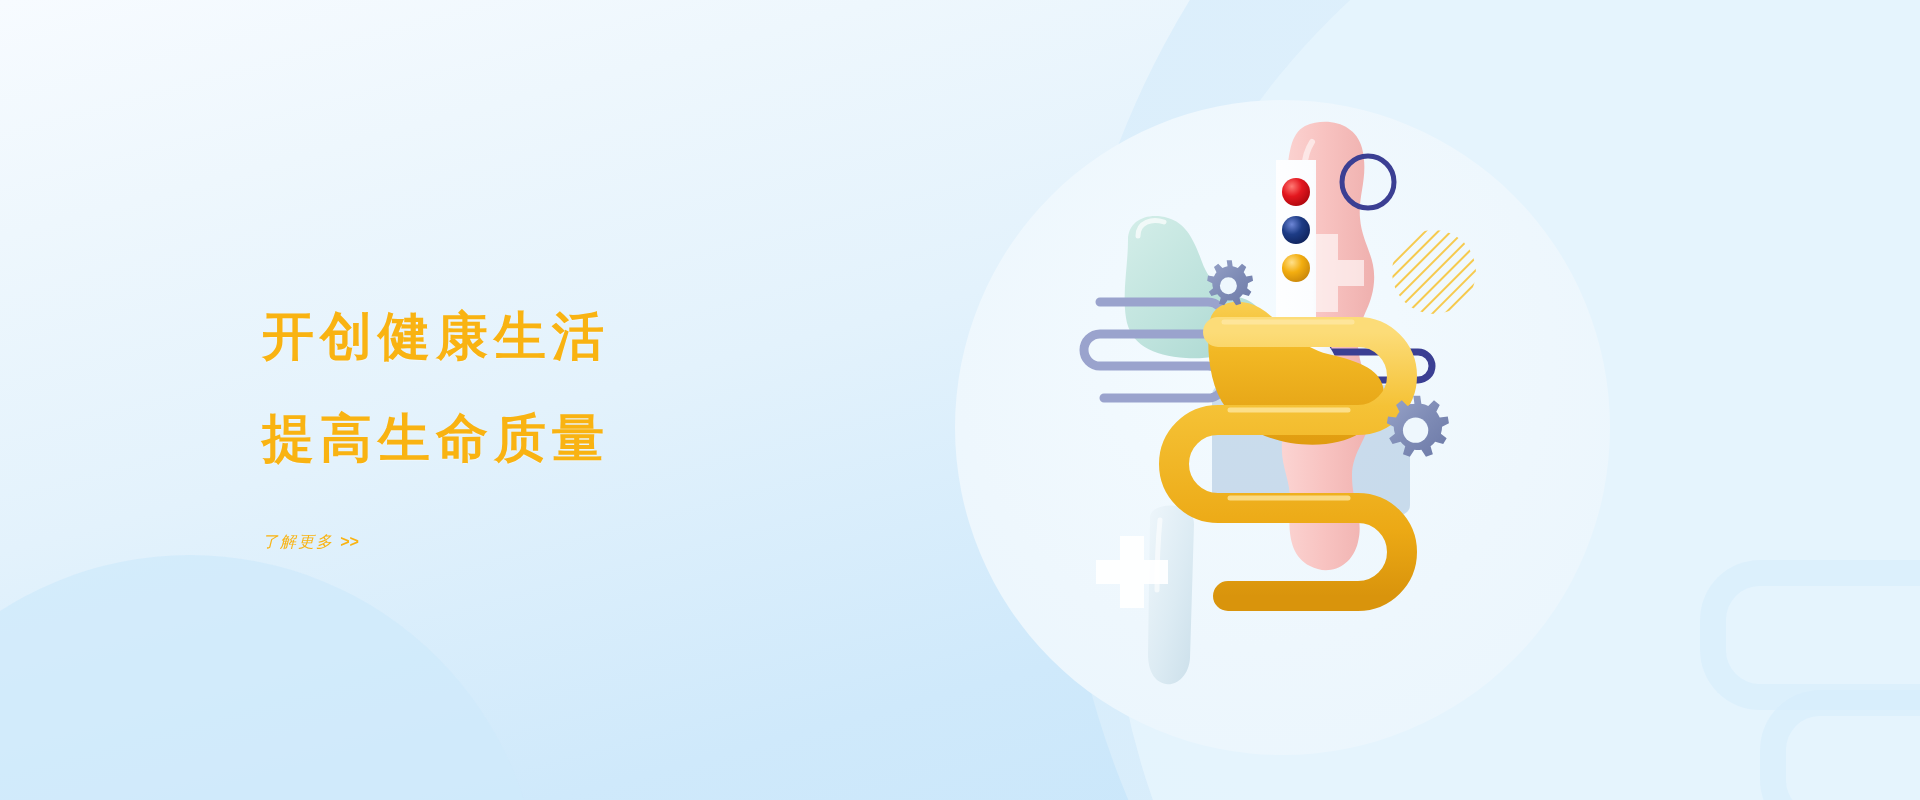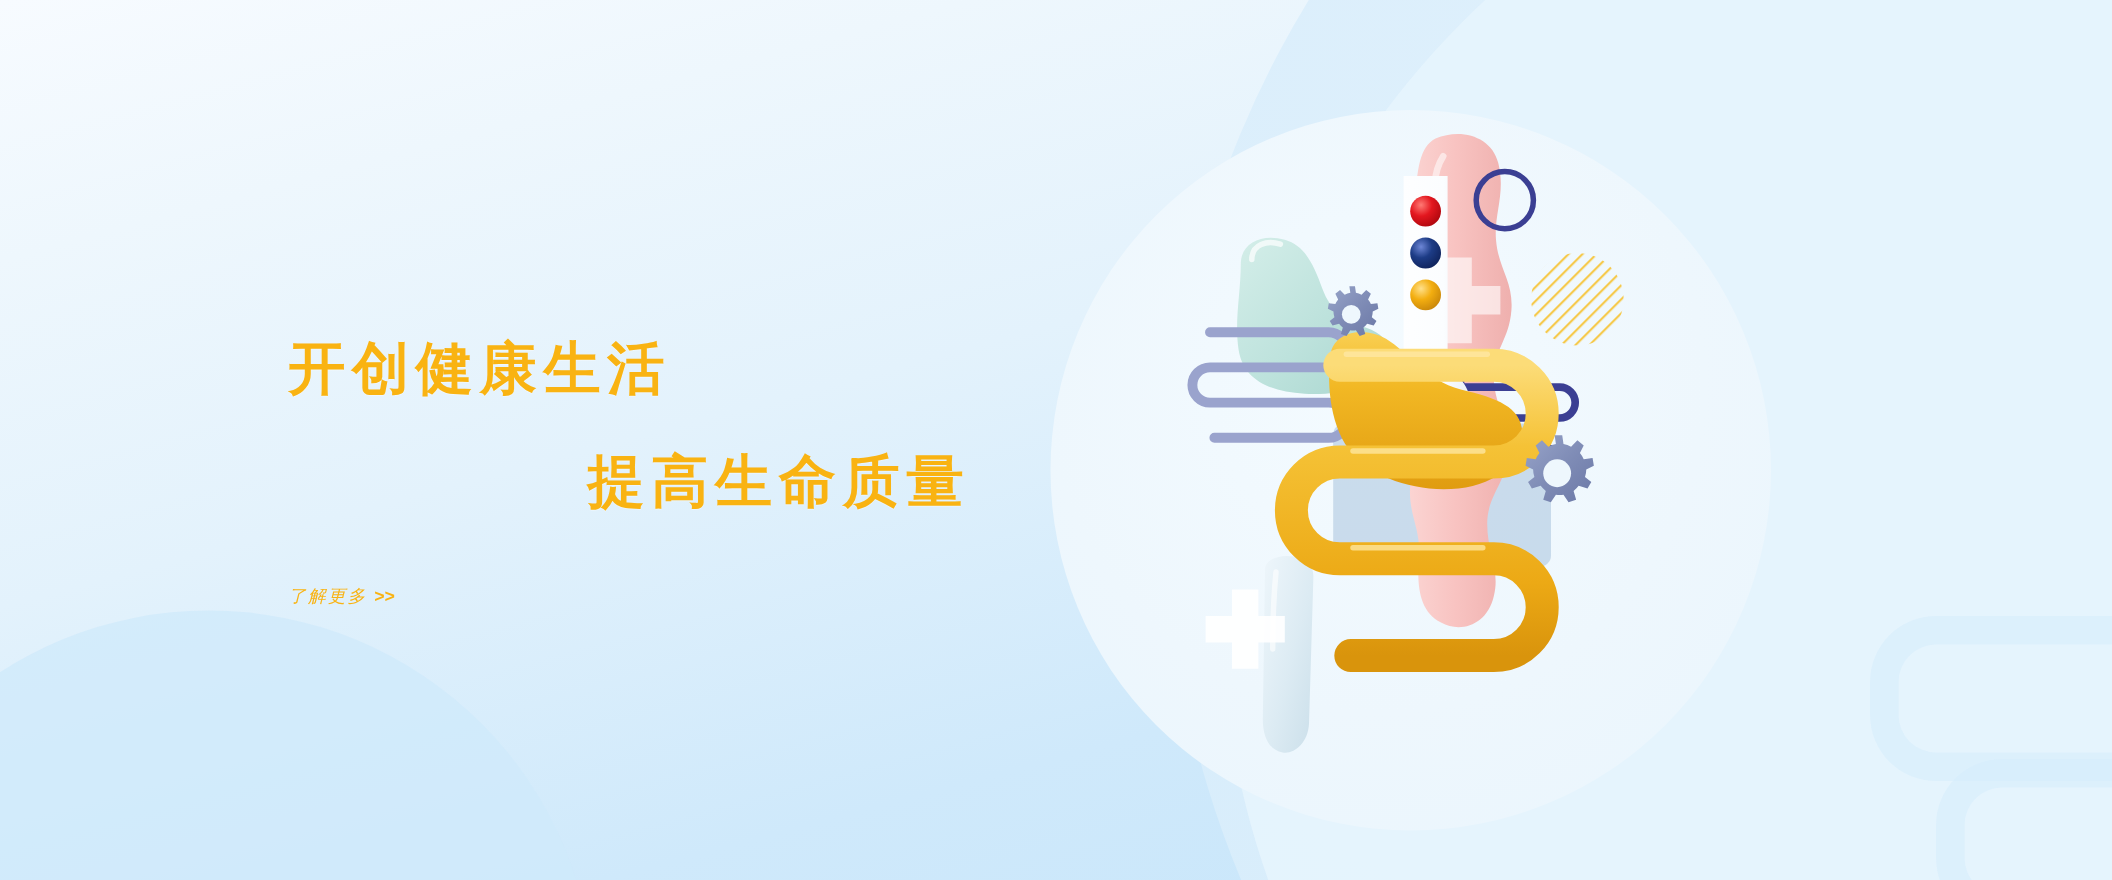--- a/index.html
+++ b/index.html
@@ -48,21 +48,21 @@
   #bg-serp-1{ left:1700px; top:560px; width:300px; height:150px; }
   #bg-serp-2{ left:1760px; top:690px; width:300px; height:150px; }
 
   
   #hero-text{ position:absolute; left:262px; top:310px; width:620px; }
   .hero-line{
     font-size:52px; font-weight:700; letter-spacing:6px;
     color:#f9b312; line-height:1.0; white-space:nowrap;
     text-shadow:0 1px 0 rgba(255,255,255,.35);
   }
-  #hero-line-2{ margin-top:50px;text-align:right; }
+  #hero-line-2{ margin-top:50px; }
   #hero-more{
     margin-top:68px; font-size:16px; letter-spacing:2px;
     color:#f9b312; text-decoration:none; display:inline-block;
     white-space:nowrap; cursor:pointer;font-style:italic;
   }
   #hero-more .chev{ margin-left:6px; letter-spacing:0; font-weight:700;}
 
   
   #illus{ position:absolute; left:1090px; top:120px; width:470px; height:590px; }
   #illus svg{ display:block; width:100%; height:100%; overflow:visible;}

